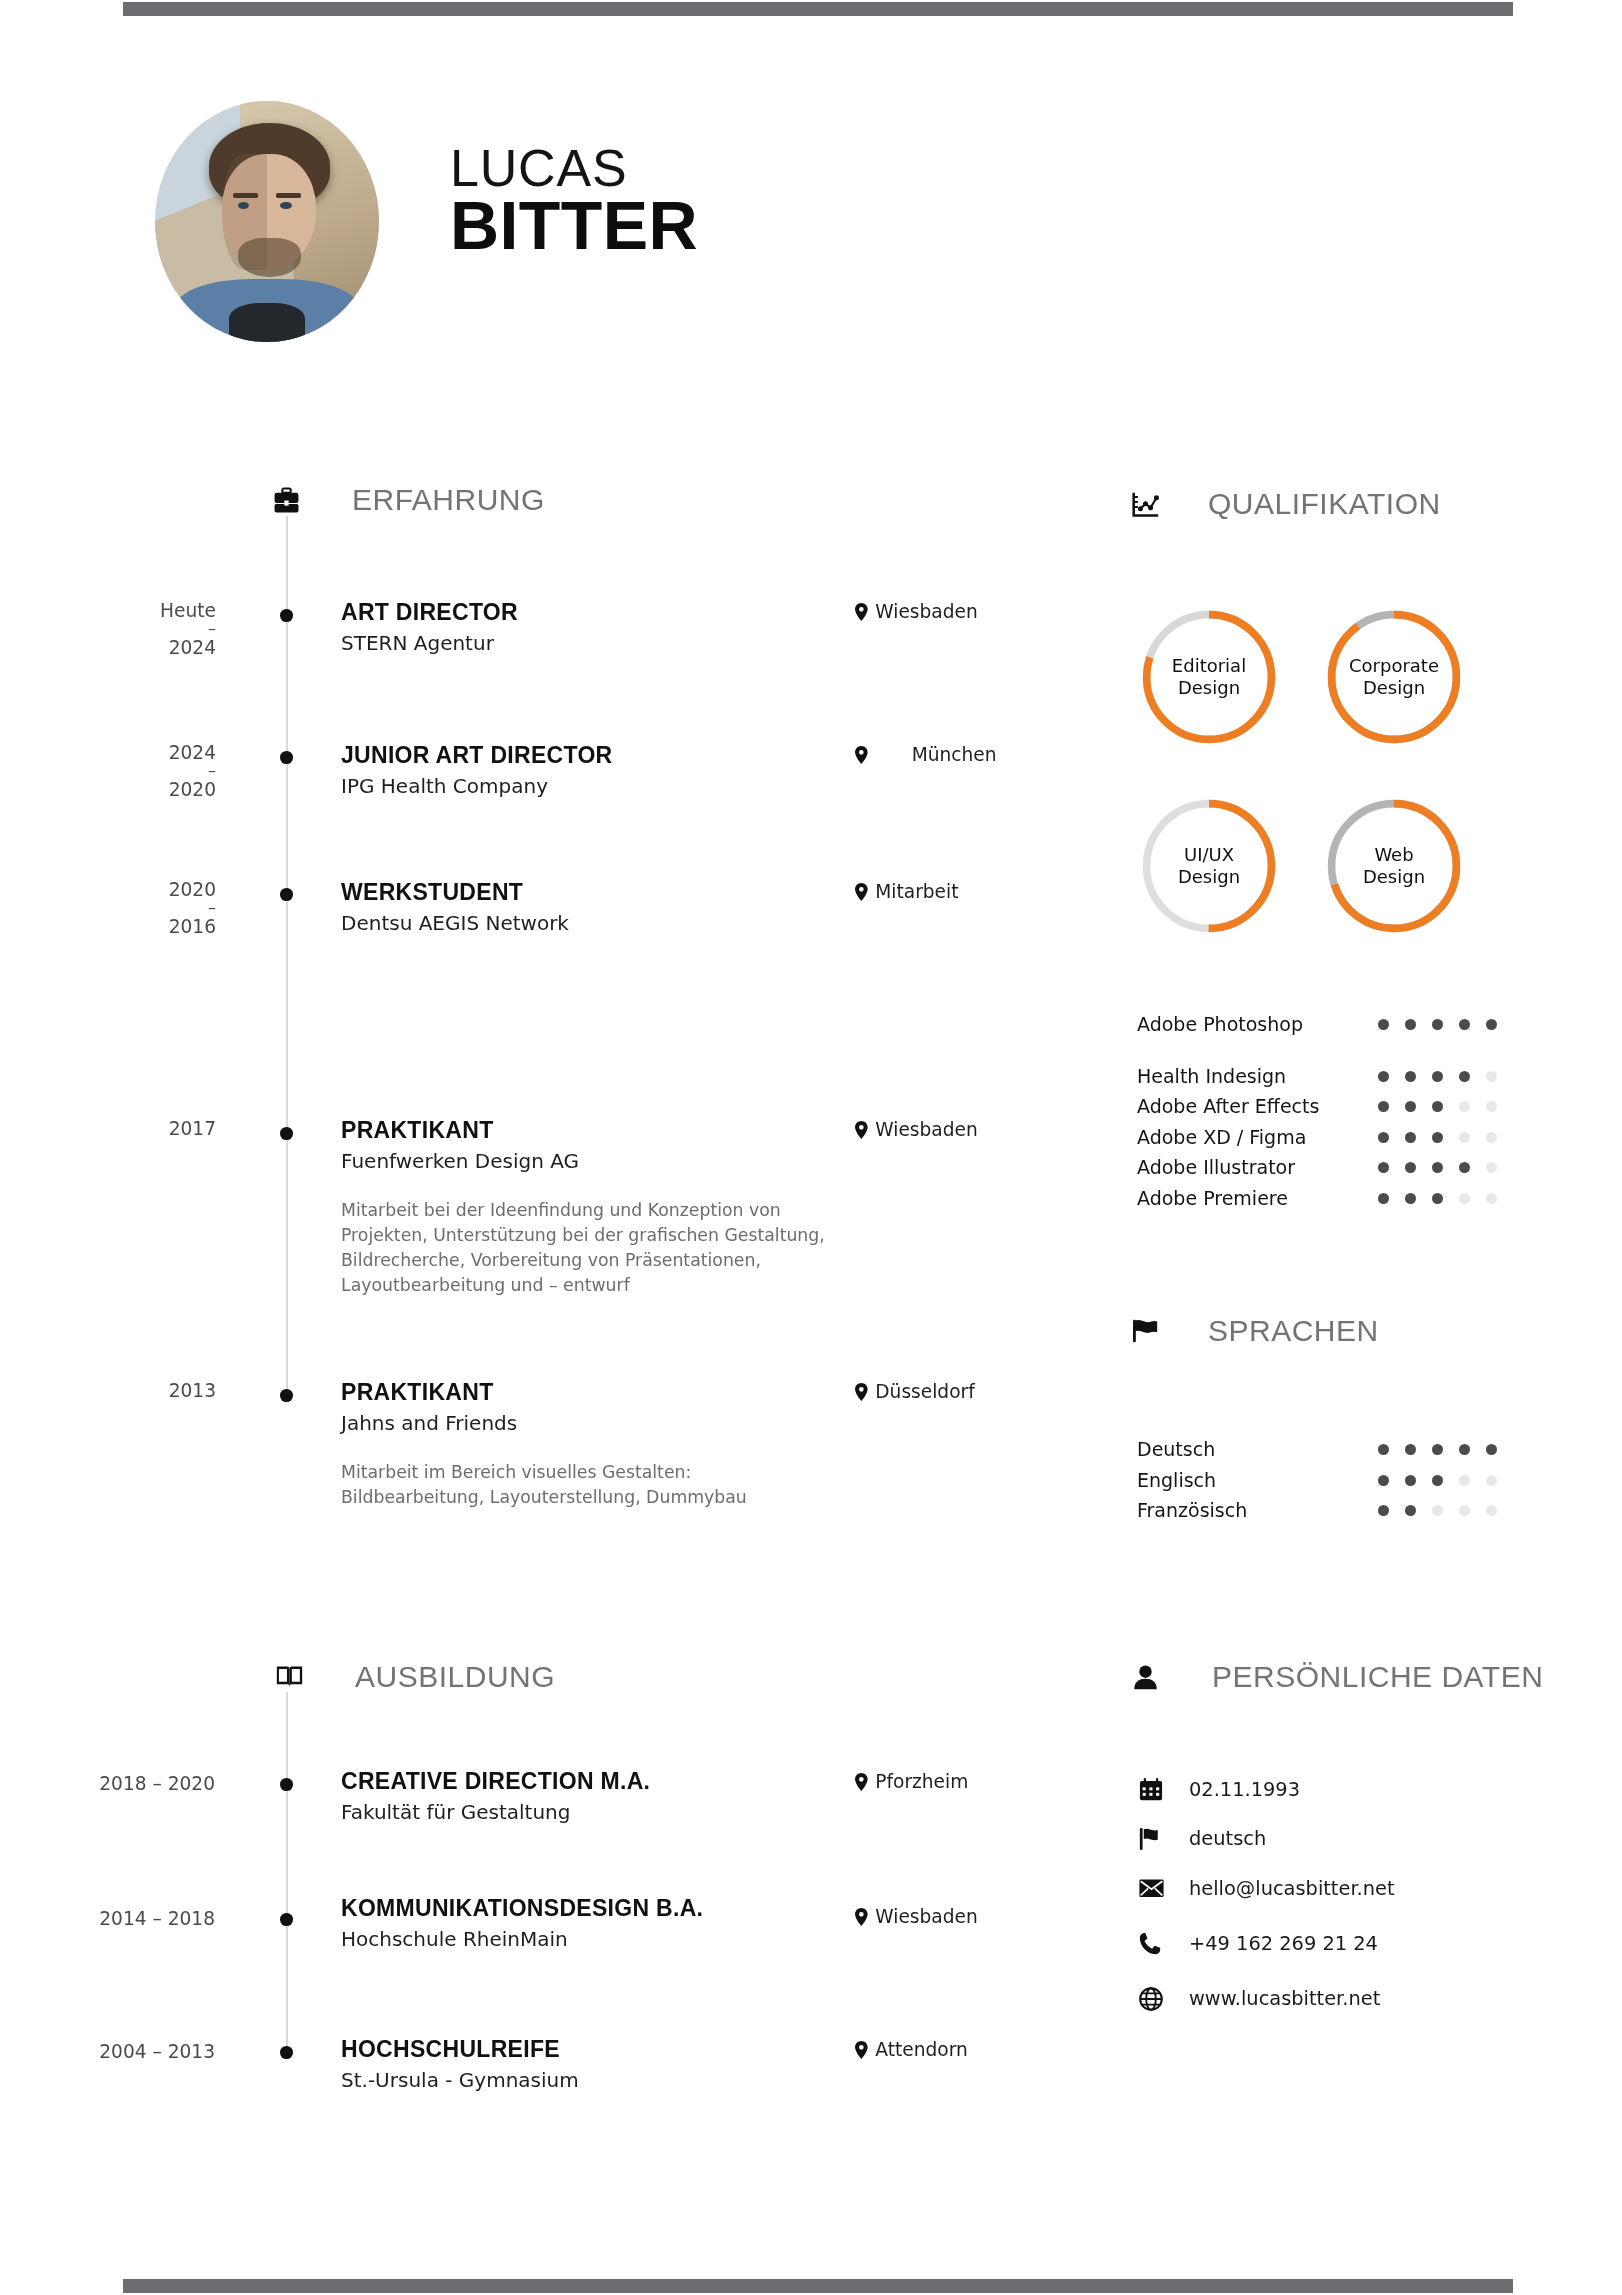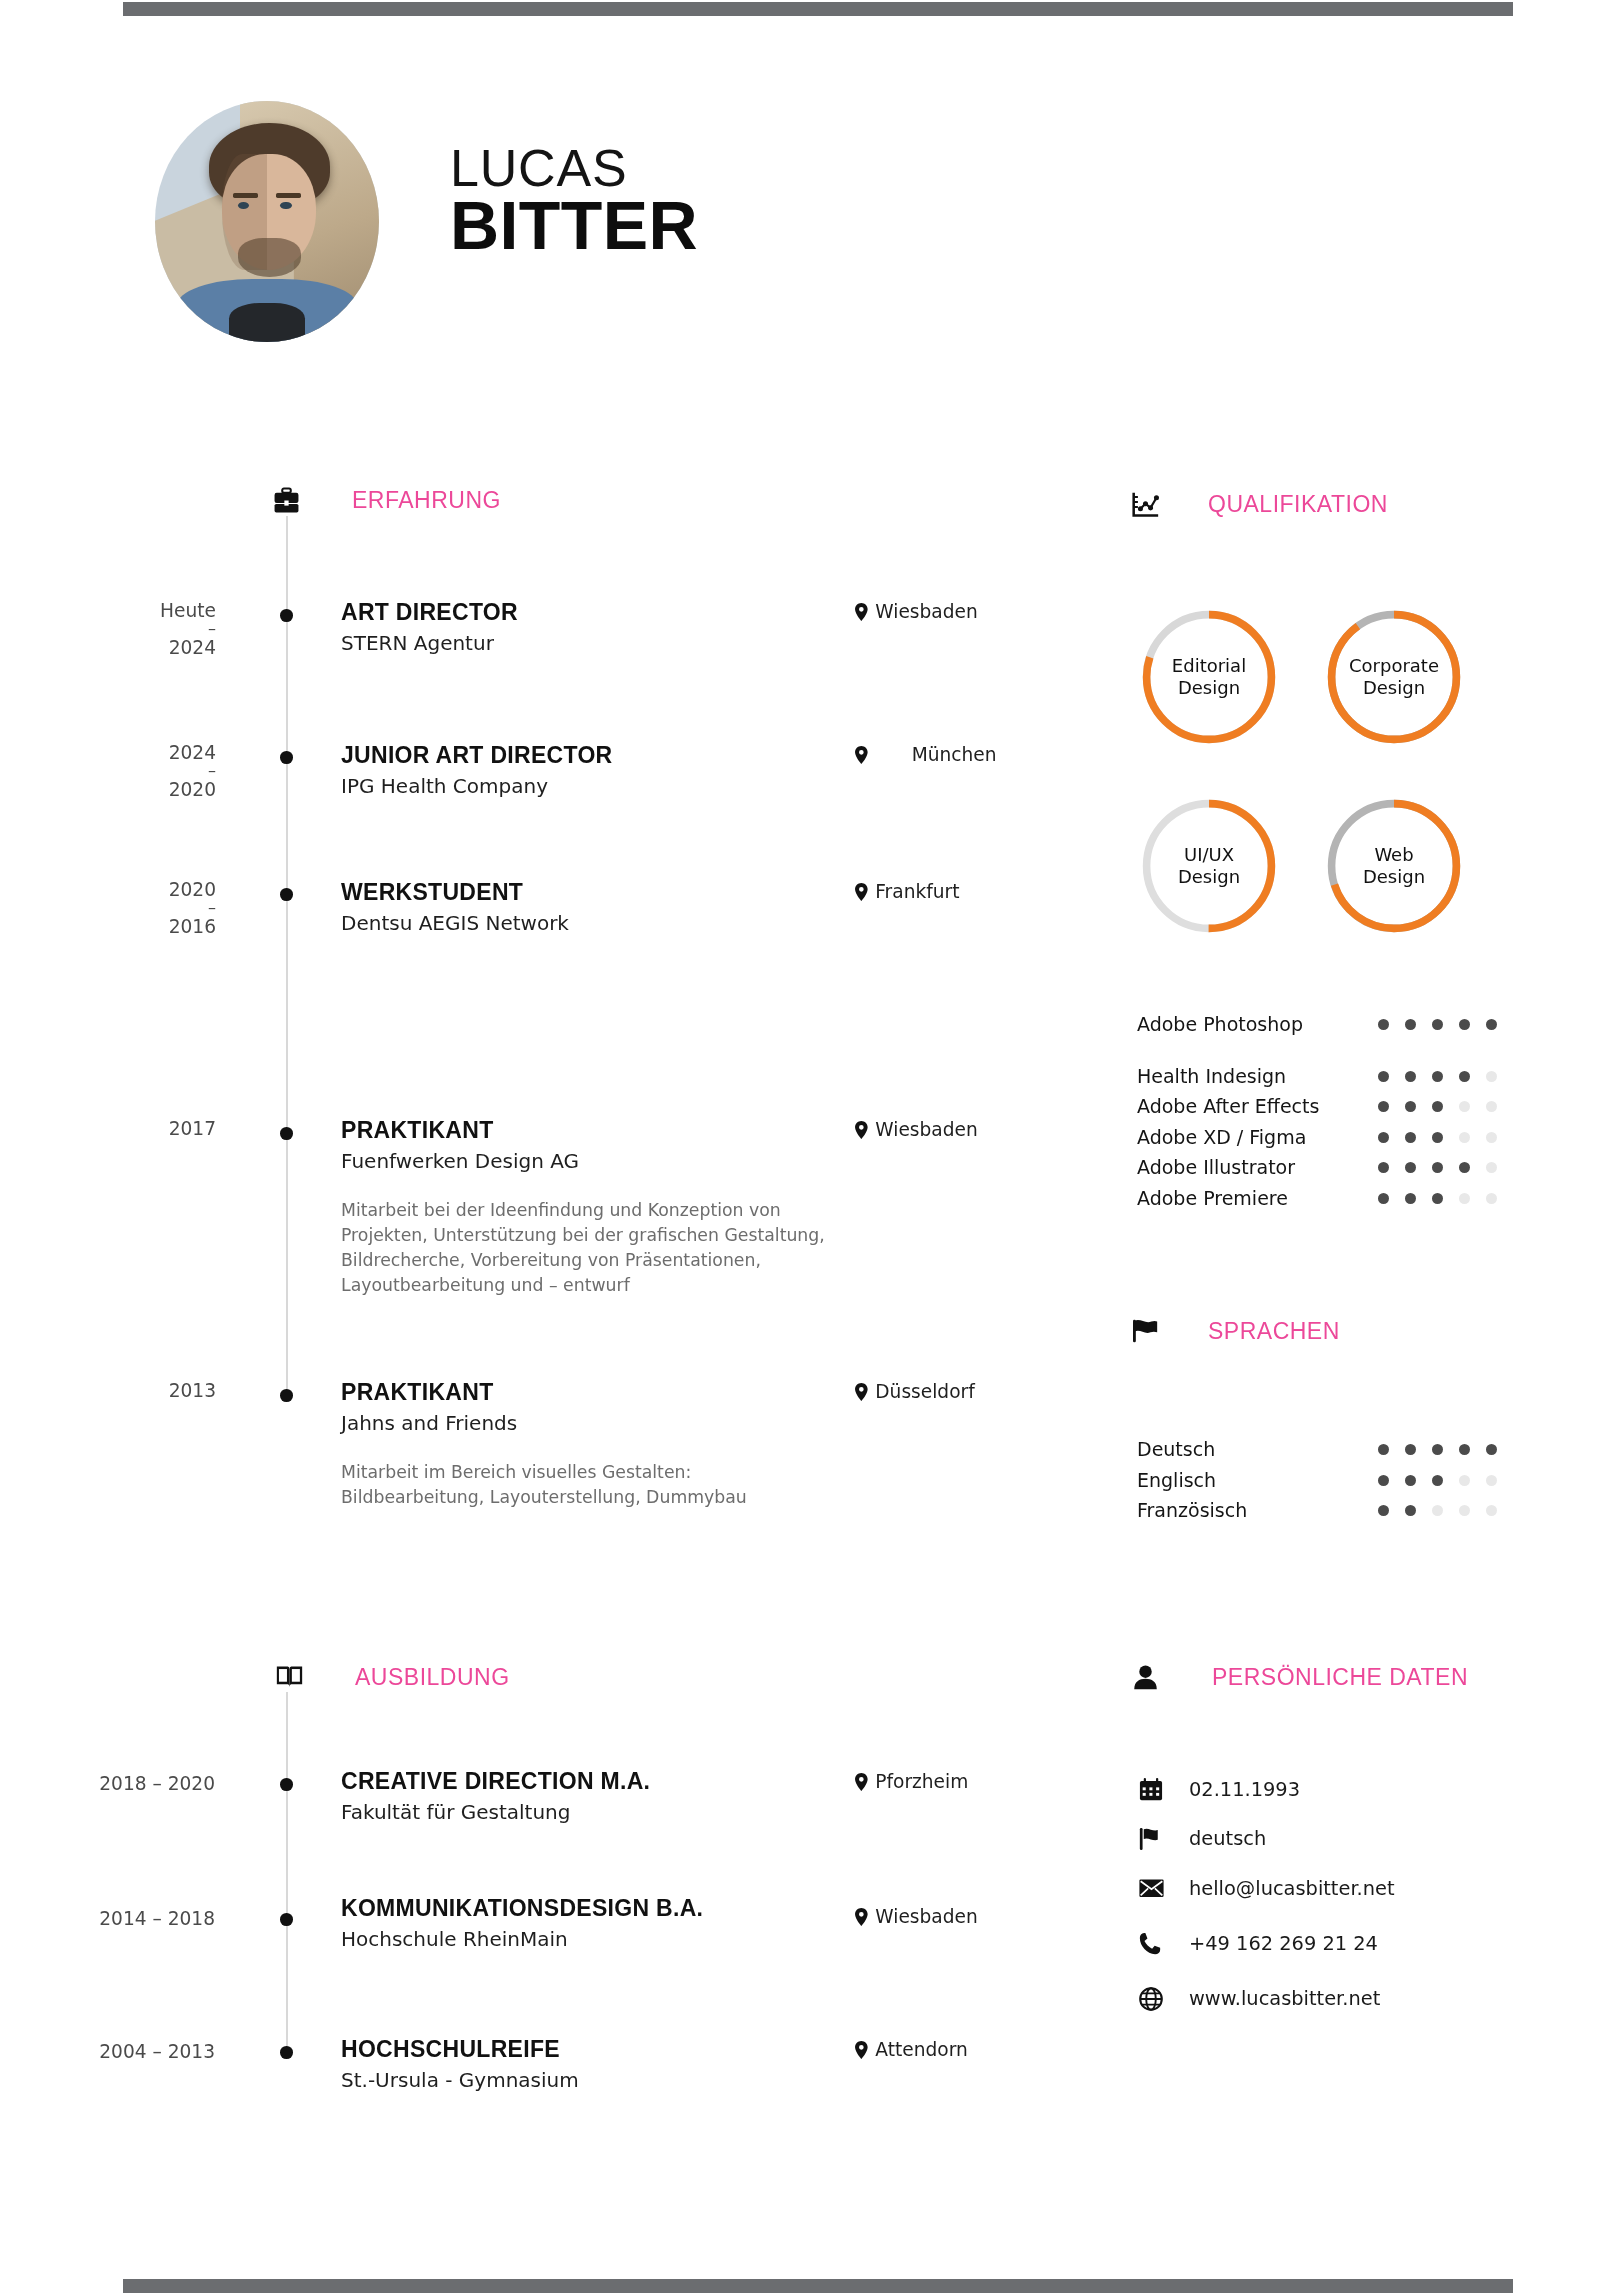--- a/index.html
+++ b/index.html
@@ -46,22 +46,22 @@
   #name-block { position:absolute; left:450px; top:41px; }
   #name-first { font-family:"Liberation Sans", sans-serif; font-size:52px; font-weight:400;
                 letter-spacing:0.8px; line-height:52px; color:#141414; }
   #name-last  { font-family:"Liberation Sans", sans-serif; font-size:68px; font-weight:700;
                 letter-spacing:0.4px; line-height:63px; color:#0d0d0d; }
 
   
   .sec-head { position:absolute; display:flex; align-items:center; gap:0; }
   .sec-icon { width:34px; height:34px; display:flex; align-items:center; justify-content:center; }
   .sec-icon svg { display:block; }
-  .sec-title { font-family:"Liberation Sans", sans-serif; font-size:23px; font-weight:400;
-               letter-spacing:0.5px; color:#ec4899; white-space:nowrap;text-align:right; }
+  .sec-title { font-family:"Liberation Sans", sans-serif; font-size:30px; font-weight:400;
+               letter-spacing:0.5px; color:#737373; white-space:nowrap;text-align:right; }
 
   
   .tl-line { position:absolute; width:1.7px; background:#d8d8d8; }
   .tl-dot  { position:absolute; width:12.7px; height:12.7px; border-radius:50%; background:#111; }
 
   .entry { position:absolute; }
   .e-date { position:absolute; text-align:right; font-family:"DejaVu Sans", sans-serif;
             font-size:18.6px; color:#4a4a4a; line-height:25px; }
   .e-date .dash { display:block; font-size:16px; line-height:12px; color:#4a4a4a; }
   .e-title { font-family:"Liberation Sans", sans-serif; font-size:23px; font-weight:700;
@@ -179,21 +179,21 @@
   <span>2016</span>
 </div>
 <div class="entry" style="left:341px; top:879px; width:541px;">
   <div class="e-title">WERKSTUDENT</div>
   <div class="e-org">Dentsu AEGIS Network</div>
 </div>
 <div class="e-loc" style="left:855px; top:881px;">
   <svg class="pin-icon" viewBox="0 0 14 20">
     <path d="M7 0C3.1 0 0 3.1 0 7c0 5.3 7 13 7 13s7-7.7 7-13c0-3.9-3.1-7-7-7zm0 9.6A2.6 2.6 0 1 1 7 4.4a2.6 2.6 0 0 1 0 5.2z" fill="#111"></path>
   </svg>
-  <span>Frankfurt</span>
+  <span>Mitarbeit</span>
 </div>
 
 <div class="tl-dot" style="left:280px; top:1127px;"></div>
 <div class="e-date" style="left:110px; top:1116px; width:106px;">
   <span>2017</span>
 </div>
 <div class="entry" style="left:341px; top:1117px; width:541px;">
   <div class="e-title">PRAKTIKANT</div>
   <div class="e-org">Fuenfwerken Design AG</div>
   <div class="e-desc" style="white-space:pre-line;">Mitarbeit bei der Ideenfindung und Konzeption von

